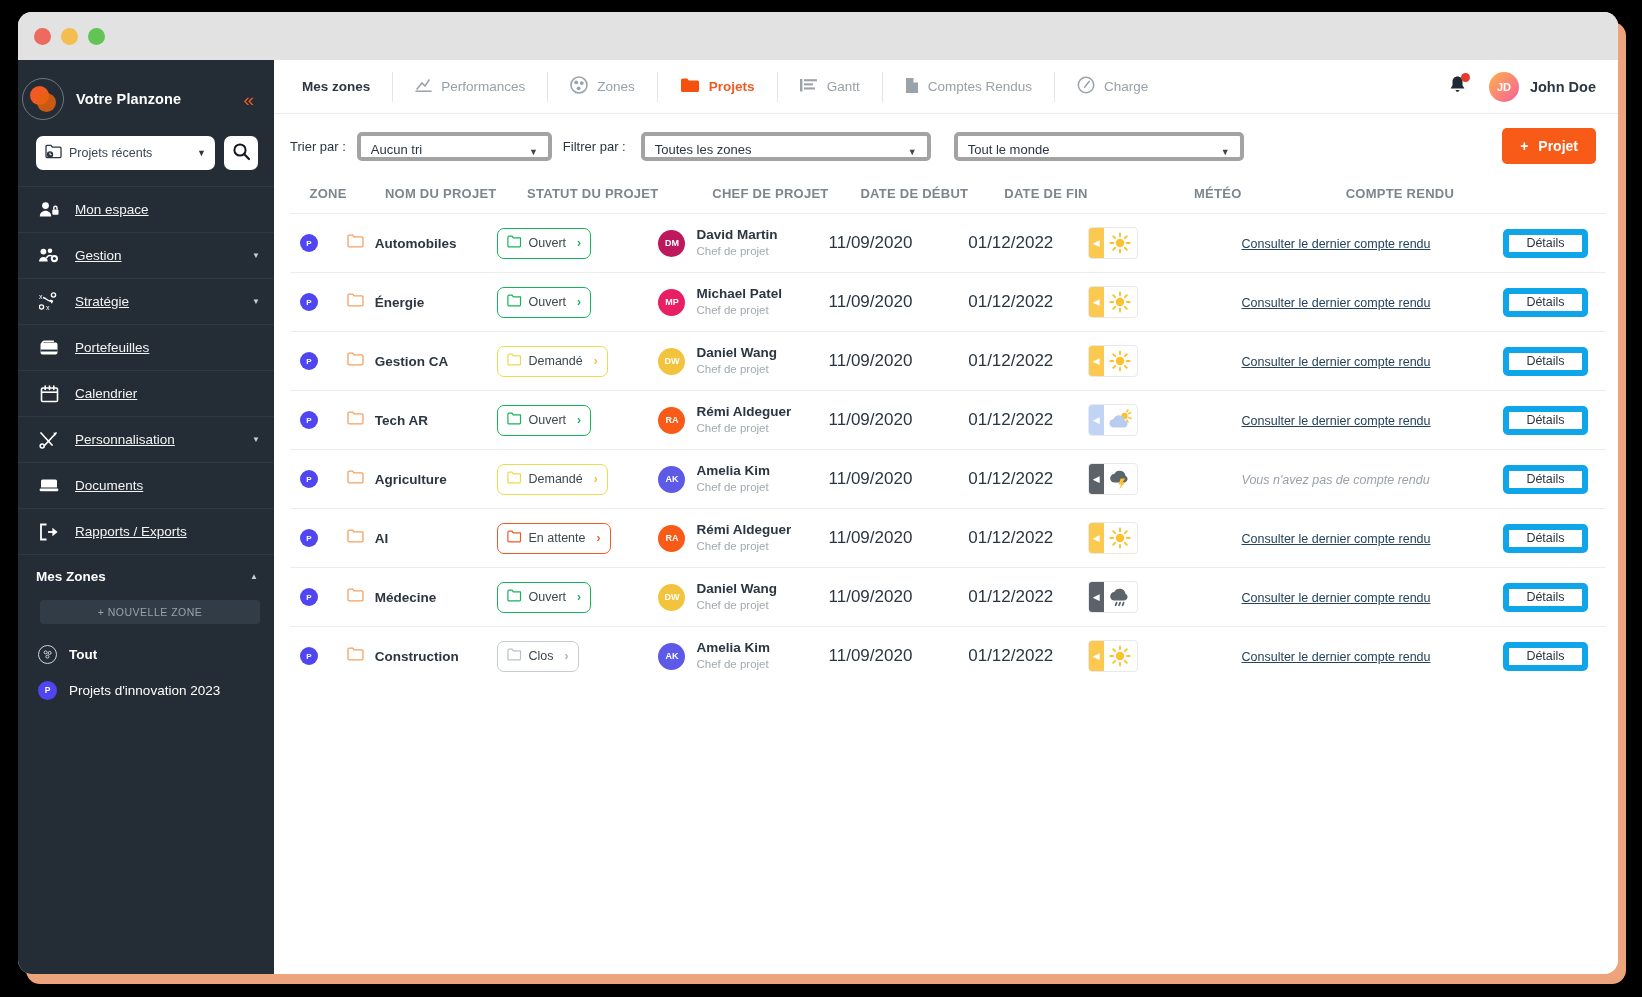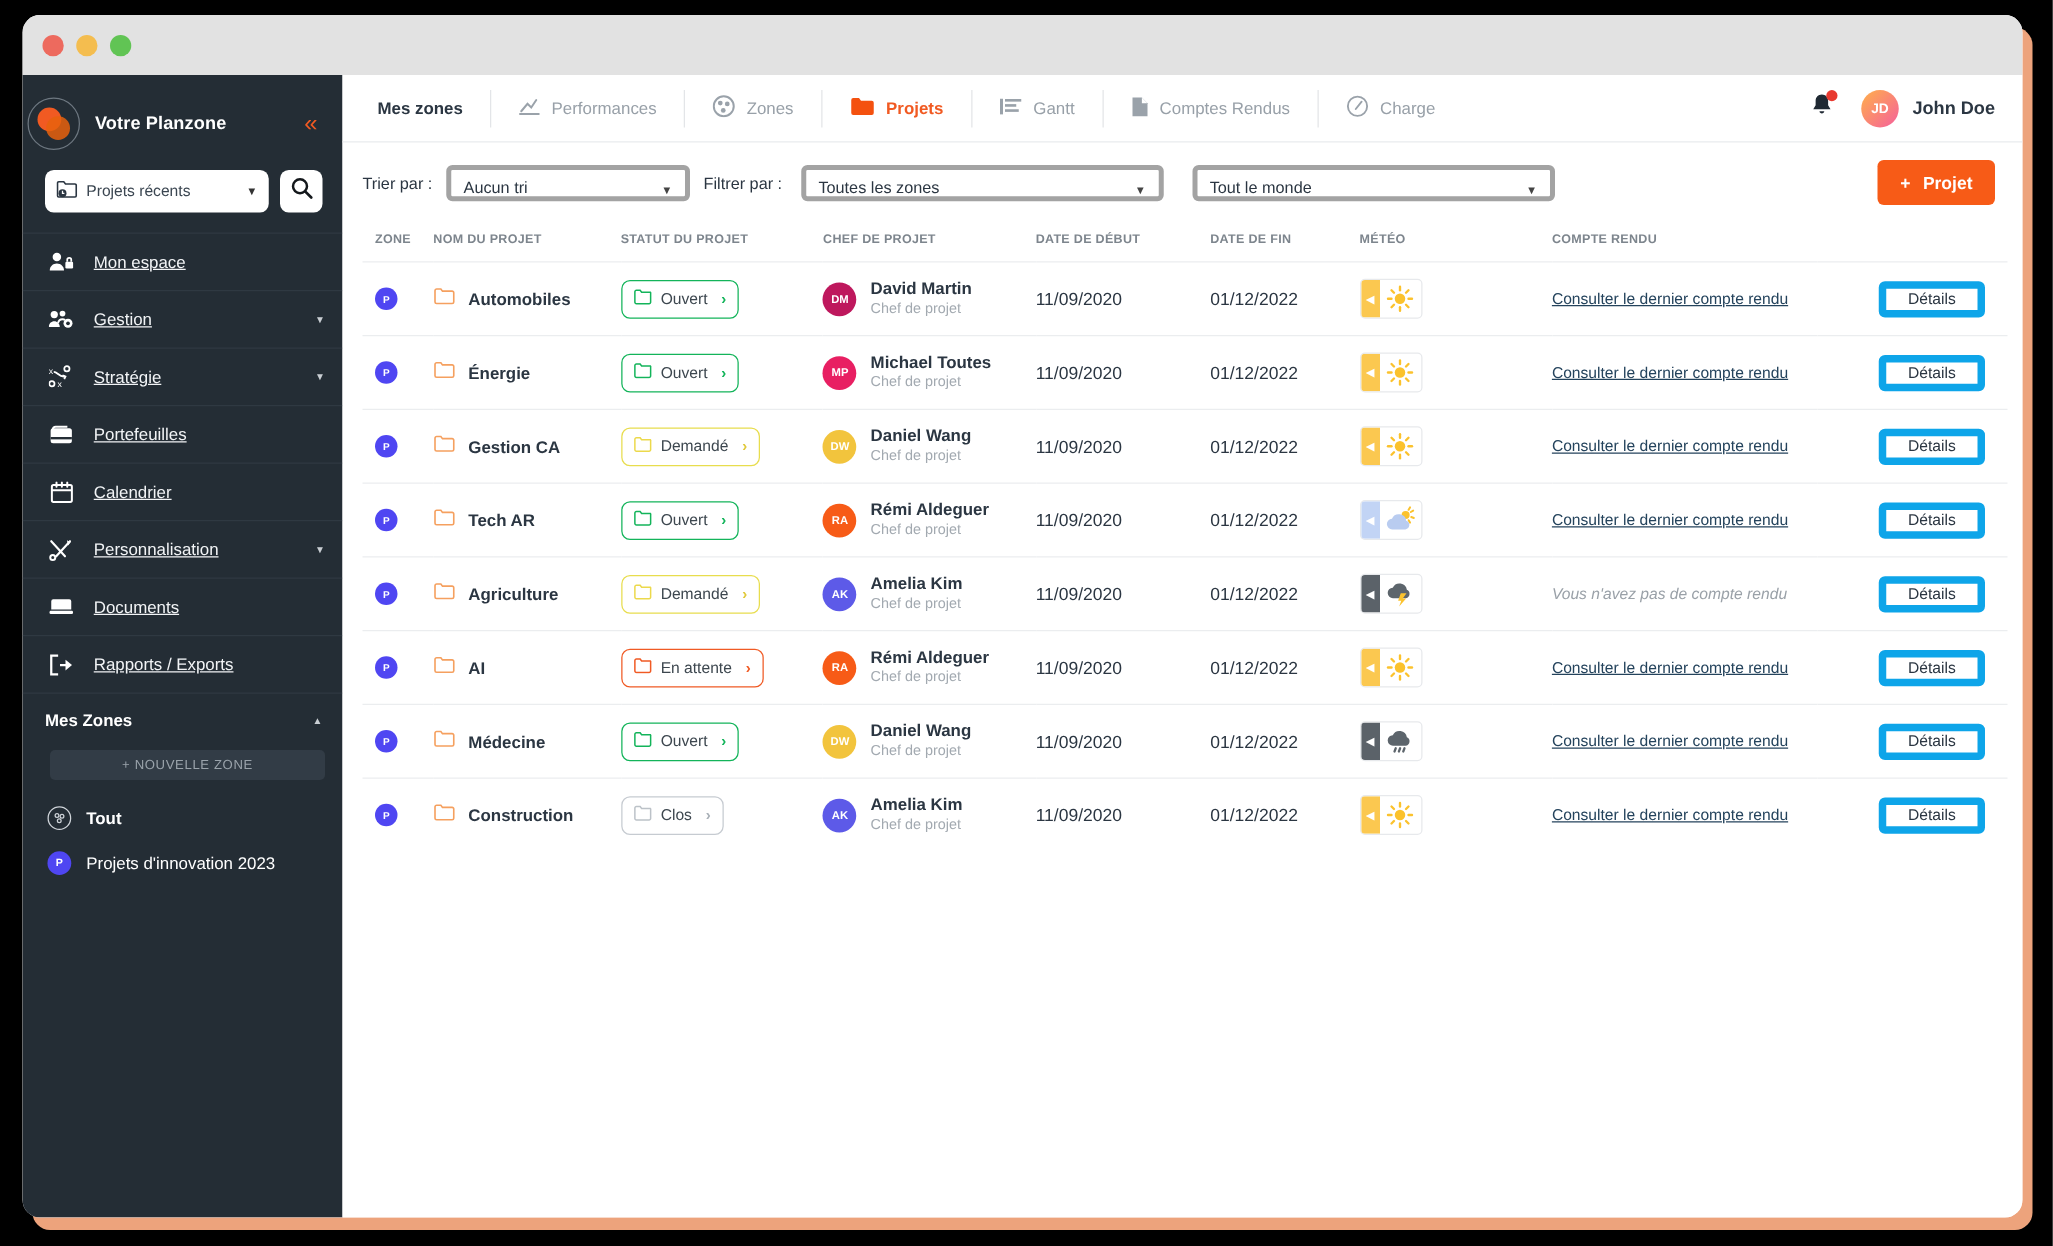--- a/index.html
+++ b/index.html
@@ -181,22 +181,22 @@
     height: 36px; border-radius: 5px;
     display: flex; align-items: center; gap: 10px;
     padding: 0 18px; font-size: 14px; font-weight: bold;
     cursor: pointer;
   }
 
   
   #table-wrap { padding: 0 12px 0 16px; flex: 1; min-height: 0; }
   table { width: 100%; border-collapse: collapse; table-layout: fixed; }
   thead th {
-    font-size: 10px; color: #7d858d; font-weight: bold;
-    letter-spacing: .25px; text-align: left;
+    font-size: 13px; color: #7d858d; font-weight: bold;
+    letter-spacing: .25px; text-align: right;
     padding: 8px 0 12px 0;
   }
   .col-zone  { width: 56px; padding-left: 10px !important; }
   .col-name  { width: 148px; }
   .col-status{ width: 160px; }
   .col-chef  { width: 168px; }
   .col-start { width: 138px; }
   .col-end   { width: 118px; }
   .col-meteo { width: 152px; }
   .col-cr    { width: 210px; }
@@ -233,21 +233,21 @@
 
   .chef-cell { display: flex; align-items: center; gap: 11px; }
   .chef-avatar {
     width: 27px; height: 27px; border-radius: 50%;
     color: #fff; font-size: 9px; font-weight: bold;
     display: flex; align-items: center; justify-content: center; flex: none;
   }
   .chef-name { font-size: 13.5px; color: #2b3642; font-weight: bold; line-height: 1.25; }
   .chef-role { font-size: 11.5px; color: #a2a9b0; line-height: 1.3; }
 
-  .date-cell { font-size: 14px; color: #2b3642; }
+  .date-cell { font-size: 17px; color: #2b3642; }
 
   .meteo-box {
     width: 50px; height: 32px; border-radius: 4px;
     border: 1px solid #e7e9ec; background: #fff;
     display: flex; align-items: stretch; overflow: hidden;
   }
   .meteo-tab {
     width: 15px; display: flex; align-items: center; justify-content: center;
     color: #fff; font-size: 9px;
   }
@@ -636,21 +636,21 @@
                         <path d="M.9 2.4a1.2 1.2 0 011.2-1.2h3l1.2 1.6h7A1.2 1.2 0 0113.5 4v6.7a1.2 1.2 0 01-1.2 1.2H2.1A1.2 1.2 0 01.9 10.7z" fill="none" stroke="#13b45a" stroke-width="1.2"></path>
                       </svg></span>
         <span>Ouvert</span>
         <span class="chev">›</span>
       </span>
     </td>
     <td>
       <span class="chef-cell">
         <span class="chef-avatar" style="background:#e81f62">MP</span>
         <span>
-          <div class="chef-name">Michael Toutes</div>
+          <div class="chef-name">Michael Patel</div>
           <div class="chef-role">Chef de projet</div>
         </span>
       </span>
     </td>
     <td class="date-cell">11/09/2020</td>
     <td class="date-cell">01/12/2022</td>
     <td>
       <span class="meteo-box">
         <span class="meteo-tab" style="background:#fbc850">◀</span>
         <span class="meteo-ico">

